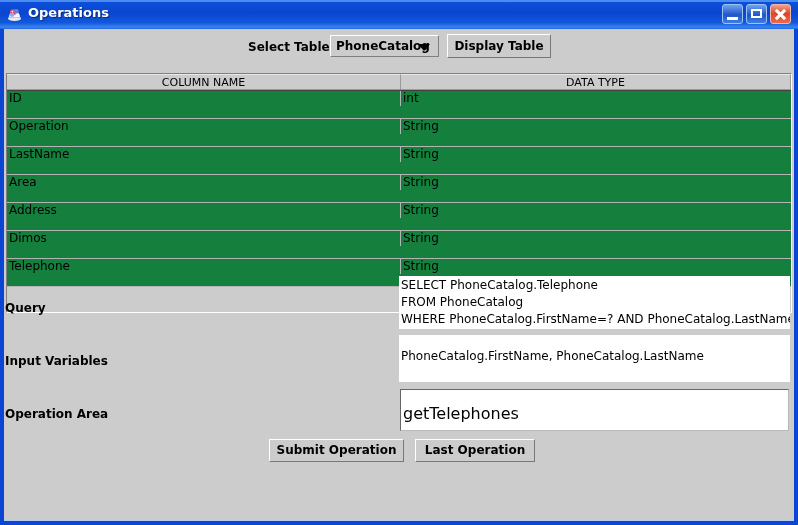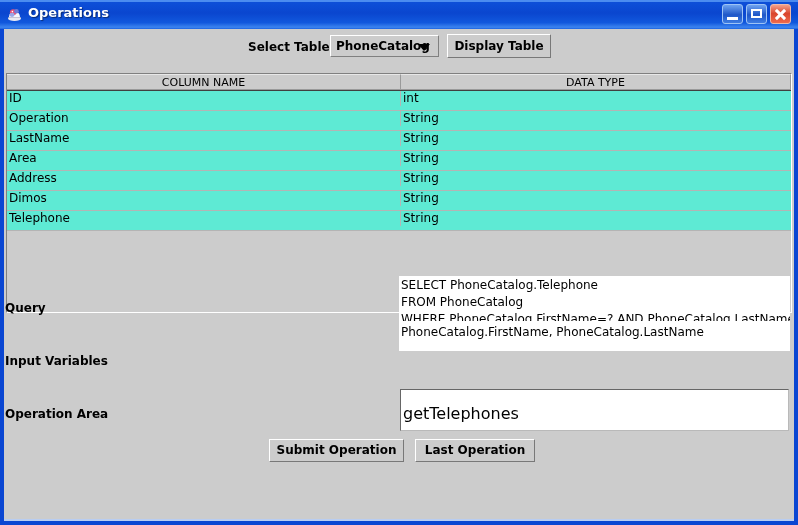--- a/index.html
+++ b/index.html
@@ -188,24 +188,24 @@
   }
   #th-0 { left: 0px;   width: 394px; border-right: 1px solid #9a9a9a; }
   #th-1 { left: 394px; width: 390px; border-right: 1px solid #9a9a9a; }
 
   #table-body {
     position: relative;
     background: #ffffff;
   }
   .tr {
     position: relative;
-    height: 20px;
+    height: 28px;
     box-sizing: border-box;
     border-bottom: 1px solid #b4b4b4;
-    background: #5eead4;
+    background: #15803d;
   }
   .td {
     position: absolute;
     top: 0;
     height: 15px;
     box-sizing: border-box;
     font-size: 12px;
     color: #000000;
     line-height: 15px;
     padding-left: 2px;
@@ -239,23 +239,23 @@
     overflow: hidden;
     cursor: text;
   }
   #query-area {
     top: 247px;
     height: 53px;
     padding: 1px 0 0 2px;
     border: none;
   }
   #input-variables-area {
-    top: 292px;
-    height: 30px;
-    padding: 3px 0 0 2px;
+    top: 306px;
+    height: 47px;
+    padding: 13px 0 0 2px;
     border: none;
   }
   .ta-line {
     display: block;
     height: 17px;
     line-height: 17px;
     white-space: nowrap;
   }
 
   #operation-name-field {

